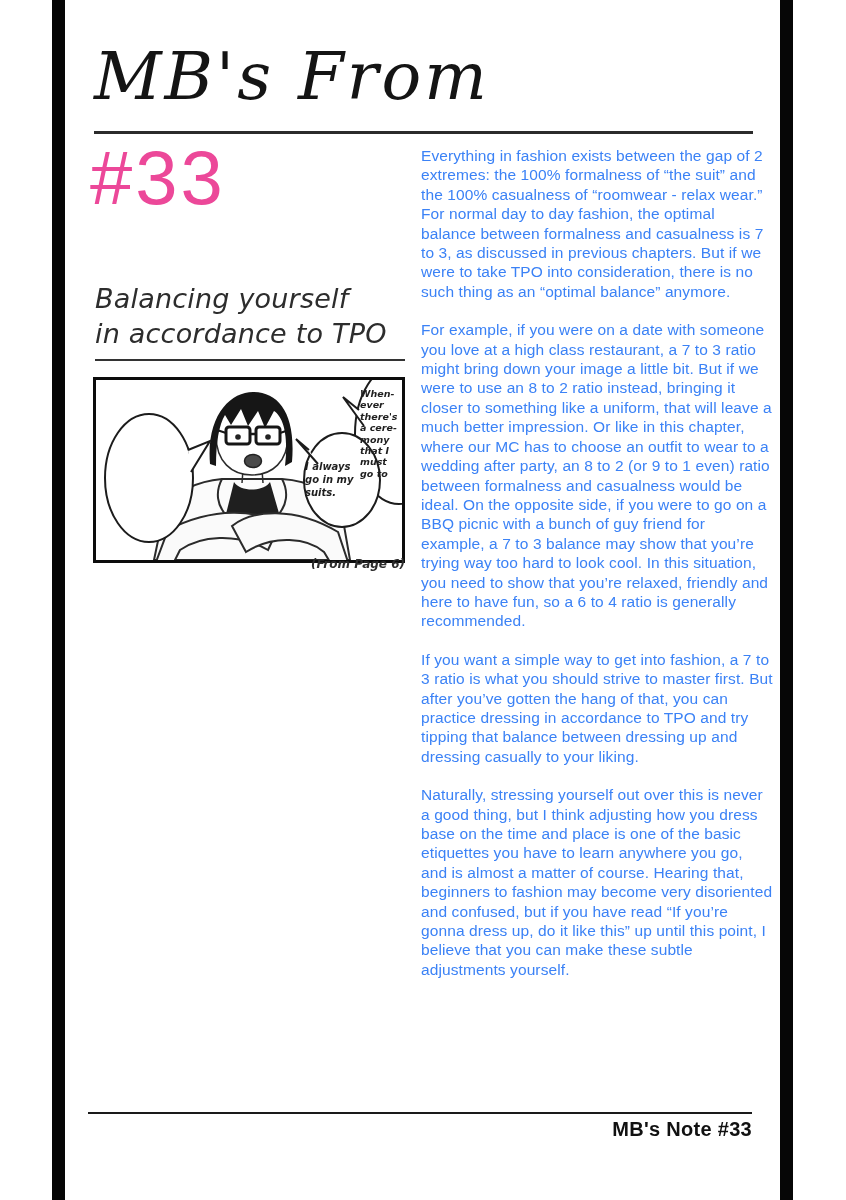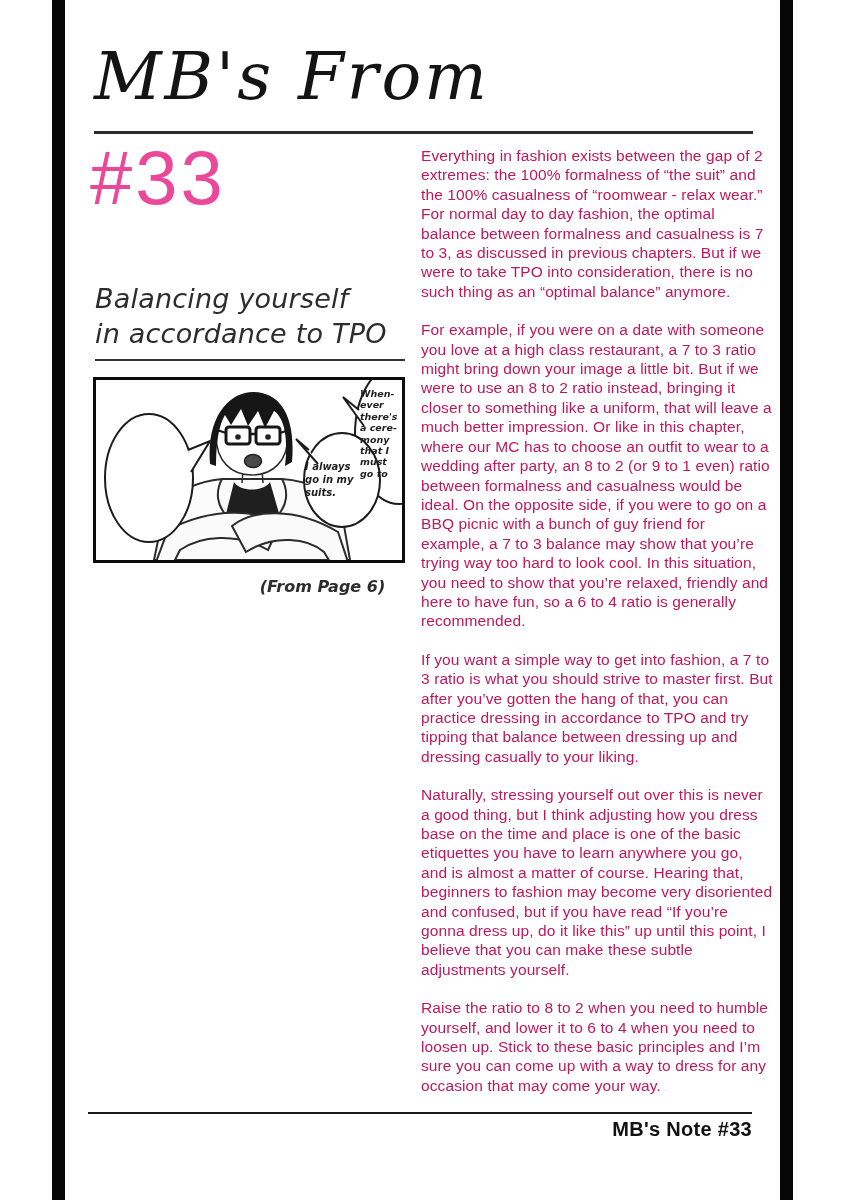--- a/index.html
+++ b/index.html
@@ -37,28 +37,28 @@
   #panel svg{position:absolute;left:0;top:0;}
   .bubble-text{
     position:absolute;text-align:left;white-space:pre-line;
     font-weight:600;color:#1f1f1f;
   }
   #bubble-left-text{left:11px;top:58px;width:84px;font-size:11.5px;line-height:1.32;}
   #bubble-front-text{left:209px;top:80px;width:74px;font-size:10px;line-height:1.3;}
   #bubble-back-text{left:264px;top:8px;width:44px;font-size:9.5px;line-height:1.2;}
 
   #panel-caption{
-    position:absolute;left:240px;top:577px;width:165px;
-    text-align:center;font-size:16px;font-weight:600;
+    position:absolute;left:240px;top:557px;width:165px;
+    text-align:right;font-size:12px;font-weight:600;
   }
 
   #body-col{position:absolute;left:421px;top:146px;width:352px;}
   #body-col p{
     margin:0 0 19px 0;font-size:15.5px;line-height:19.4px;
-    color:#be185d;letter-spacing:0.1px;
+    color:#3b82f6;letter-spacing:0.1px;
   }
 
   #footer-rule{position:absolute;left:88px;top:1112px;width:664px;height:2px;background:#1a1a1a;}
   #footer-label{
     position:absolute;left:452px;top:1118px;width:300px;text-align:right;
     font-size:20px;font-weight:bold;color:#111;letter-spacing:0.3px;
   }
 </style>
 </head>
 <body>
@@ -127,19 +127,18 @@
 go to</div>
   </div>
 
   <div id="panel-caption" class="comic">(From Page 6)</div>
 
   <div id="body-col">
     <p>Everything in fashion exists between the gap of 2 extremes: the 100% formalness of “the suit” and the 100% casualness of “roomwear - relax wear.” For normal day to day fashion, the optimal balance between formalness and casualness is 7 to 3, as discussed in previous chapters. But if we were to take TPO into consideration, there is no such thing as an “optimal balance” anymore.</p>
     <p>For example, if you were on a date with someone you love at a high class restaurant, a 7 to 3 ratio might bring down your image a little bit. But if we were to use an 8 to 2 ratio instead, bringing it closer to something like a uniform, that will leave a much better impression. Or like in this chapter, where our MC has to choose an outfit to wear to a wedding after party, an 8 to 2 (or 9 to 1 even) ratio between formalness and casualness would be ideal. On the opposite side, if you were to go on a BBQ picnic with a bunch of guy friend for example, a 7 to 3 balance may show that you’re trying way too hard to look cool. In this situation, you need to show that you’re relaxed, friendly and here to have fun, so a 6 to 4 ratio is generally recommended.</p>
     <p>If you want a simple way to get into fashion, a 7 to 3 ratio is what you should strive to master first. But after you’ve gotten the hang of that, you can practice dressing in accordance to TPO and try tipping that balance between dressing up and dressing casually to your liking.</p>
     <p>Naturally, stressing yourself out over this is never a good thing, but I think adjusting how you dress base on the time and place is one of the basic etiquettes you have to learn anywhere you go, and is almost a matter of course. Hearing that, beginners to fashion may become very disoriented and confused, but if you have read “If you’re gonna dress up, do it like this” up until this point, I believe that you can make these subtle adjustments yourself.</p>
-    <p>Raise the ratio to 8 to 2 when you need to humble yourself, and lower it to 6 to 4 when you need to loosen up. Stick to these basic principles and I’m sure you can come up with a way to dress for any occasion that may come your way.</p>
   </div>
 
   <div id="footer-rule"></div>
   <div id="footer-label">MB's Note #33</div>
 
 </div>
 
 </body></html>

